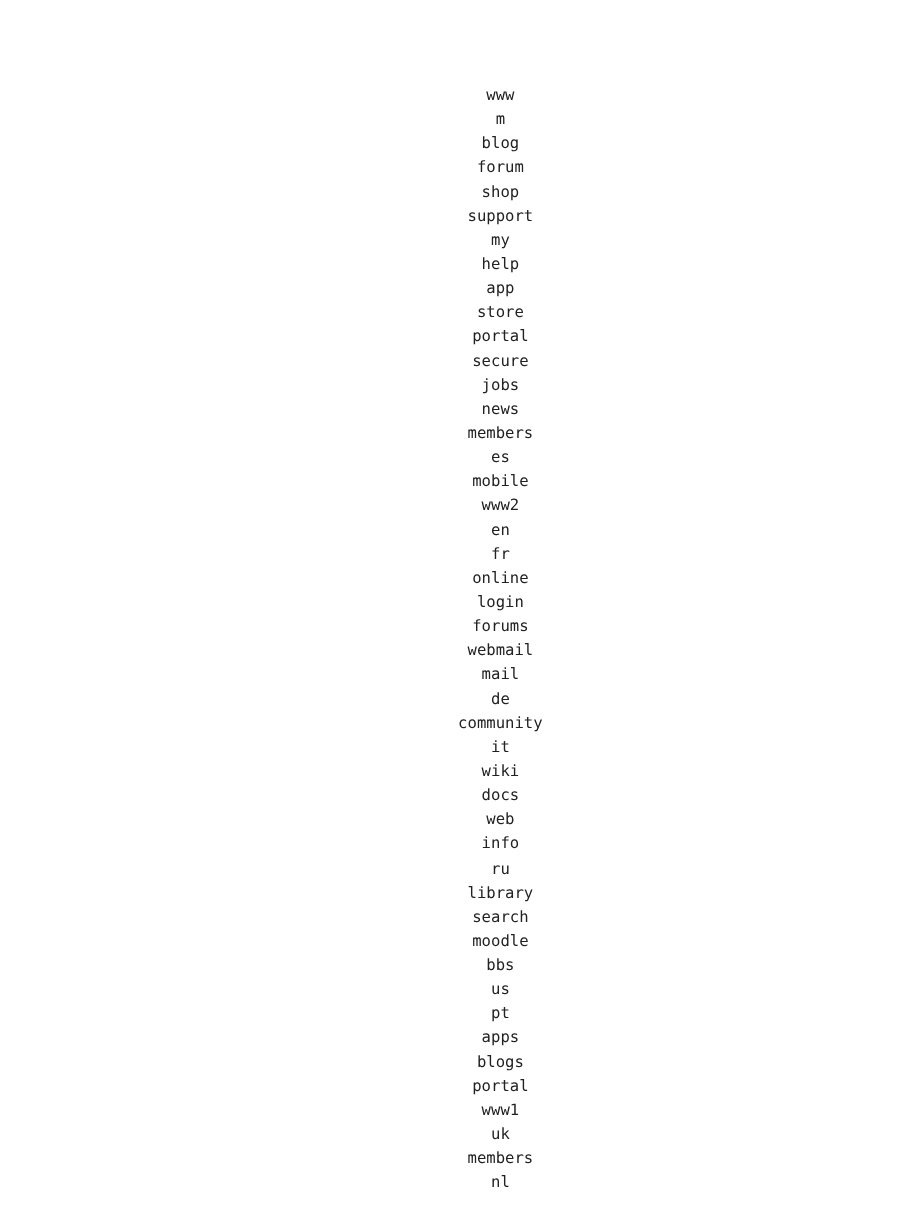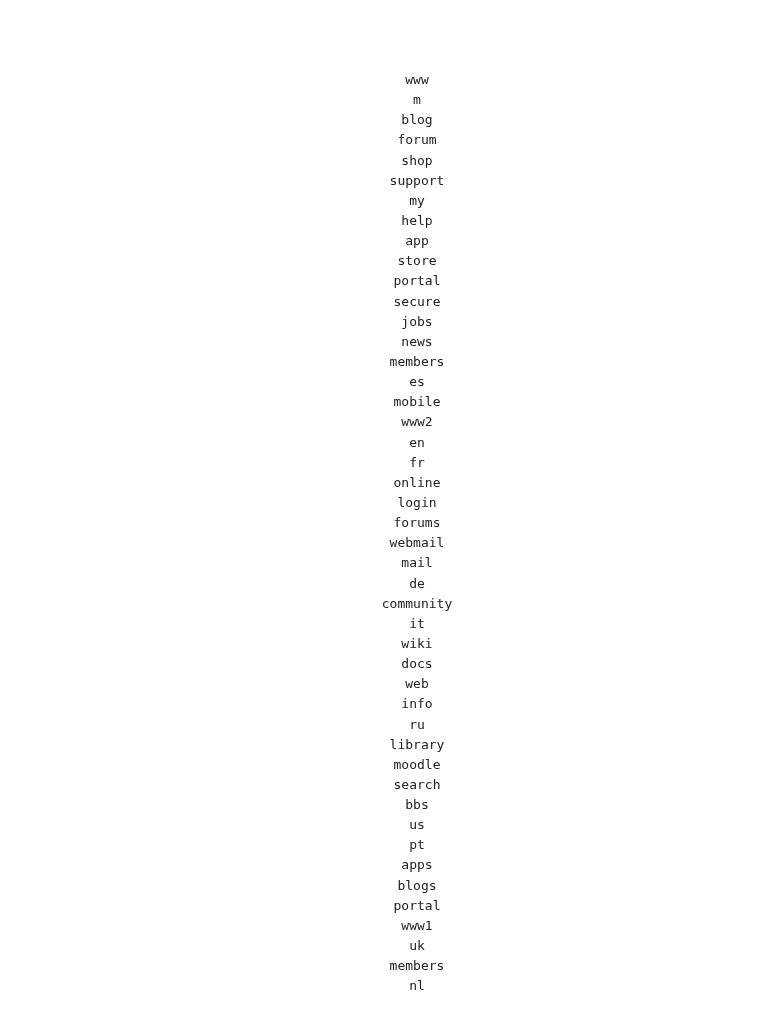--- a/index.html
+++ b/index.html
@@ -57,22 +57,22 @@
     <span class="list-item">mail</span>
     <span class="list-item">de</span>
     <span class="list-item">community</span>
     <span class="list-item">it</span>
     <span class="list-item">wiki</span>
     <span class="list-item">docs</span>
     <span class="list-item">web</span>
     <span class="list-item">info</span>
     <span class="list-item">ru</span>
     <span class="list-item">library</span>
+    <span class="list-item">search</span>
     <span class="list-item">moodle</span>
-    <span class="list-item">search</span>
     <span class="list-item">bbs</span>
     <span class="list-item">us</span>
     <span class="list-item">pt</span>
     <span class="list-item">apps</span>
     <span class="list-item">blogs</span>
     <span class="list-item">portal</span>
     <span class="list-item">www1</span>
     <span class="list-item">uk</span>
     <span class="list-item">members</span>
     <span class="list-item">nl</span>

